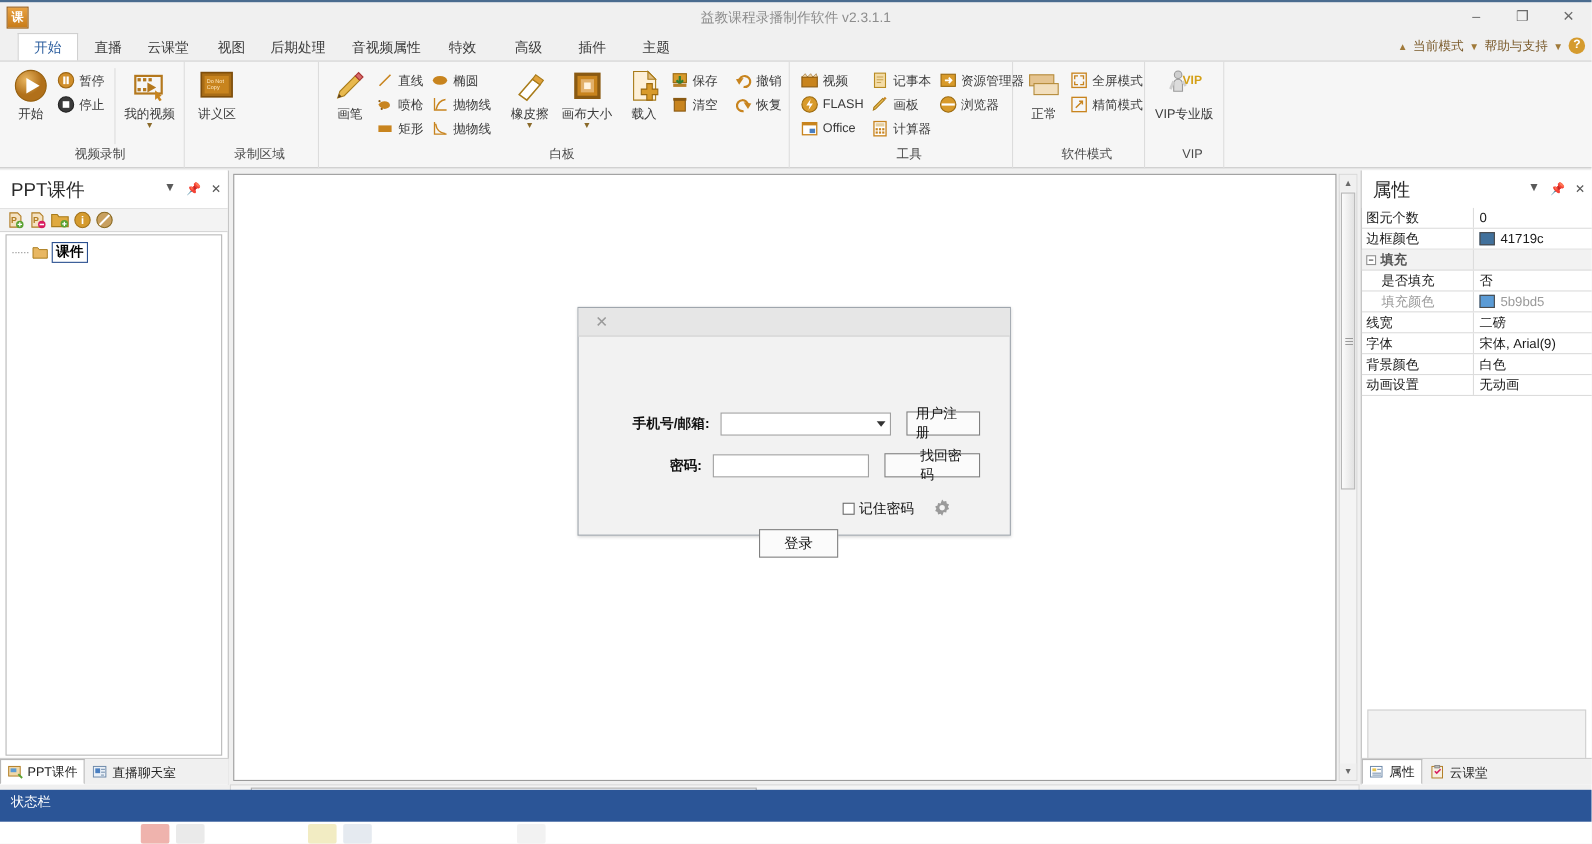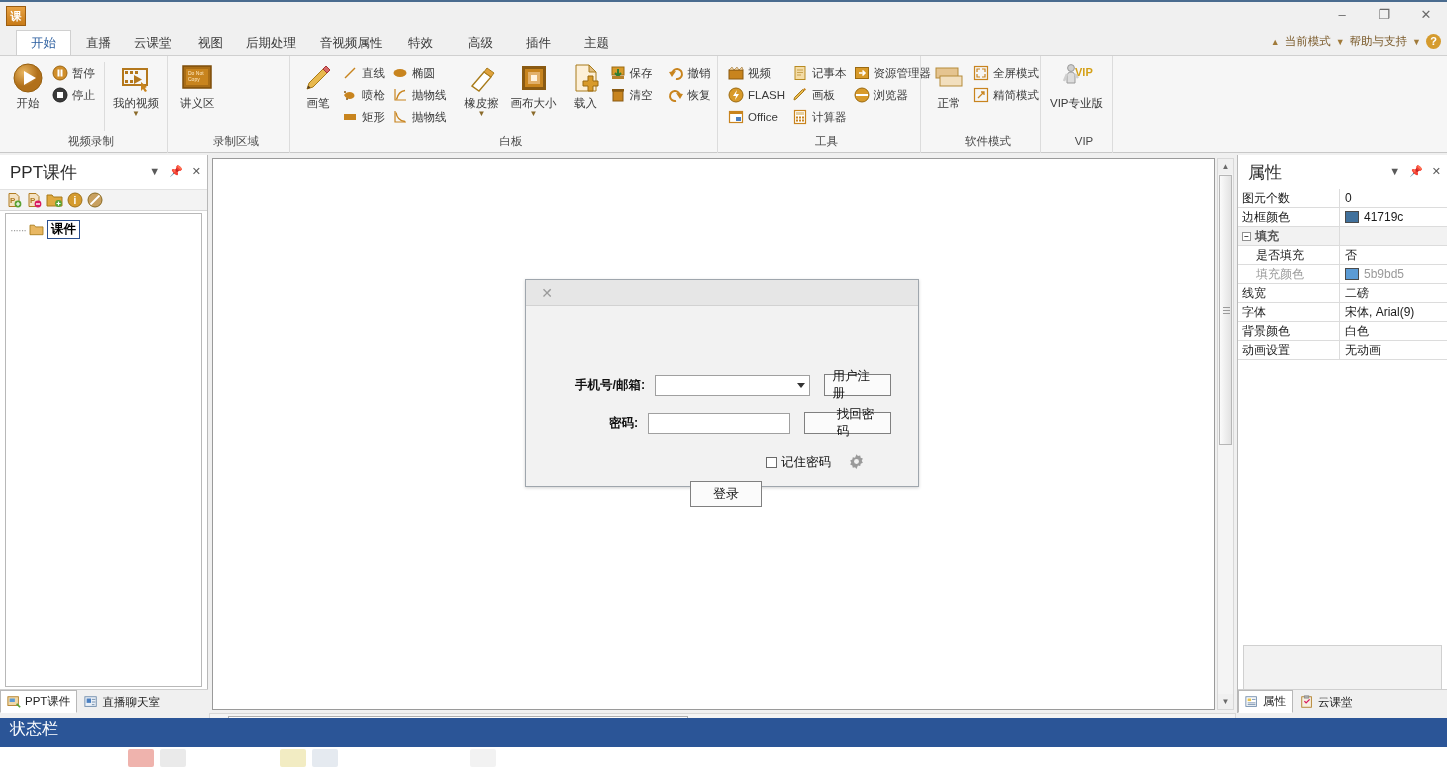--- a/index.html
+++ b/index.html
@@ -223,21 +223,21 @@
   }
   .rp-tabs {
     position: absolute; left: 0; bottom: 0; width: 210px; height: 24px;
     display: flex; align-items: flex-end; background: #f0f0f0;
     border-top: 1px solid #cfcfcf;
   }
 
   
   .statusbar {
     position: absolute; left: 0; bottom: 27px; width: 1447px; height: 22px;
-    background: #2b5597; color: #ffffff; font-size: 16px;
+    background: #2b5597; color: #ffffff; font-size: 12px;
     display: flex; align-items: center; padding-left: 10px;
   }
   .taskbar-peek {
     position: absolute; left: 0; bottom: 0; width: 1447px; height: 27px;
     background: #ffffff;
   }
   .taskbar-peek .blue {
     position:absolute; left:0; top:0; width:1447px; height:7px; background:#2b5597;
   }
   .tbitem { position:absolute; bottom:0; height:18px; opacity:0.55; border-radius:2px; }
@@ -275,20 +275,21 @@
   .gearbtn { width: 22px; height: 22px; display:flex; align-items:center; justify-content:center; }
 </style>
 </head>
 <body>
 
 <div id="app">
 
   <div class="titlebar">
     <div class="topline"></div>
     <div class="app-icon">课</div>
+    <div class="app-title">益教课程录播制作软件 v2.3.1.1</div>
     <div class="wincontrols">
       <div>–</div>
       <div>❐</div>
       <div>✕</div>
     </div>
   </div>
 
   <div class="ribbon-tabs">
     <div class="tab active" style="left:16px;">开始</div>
     <div class="tab" style="left:72px;">直播</div>

